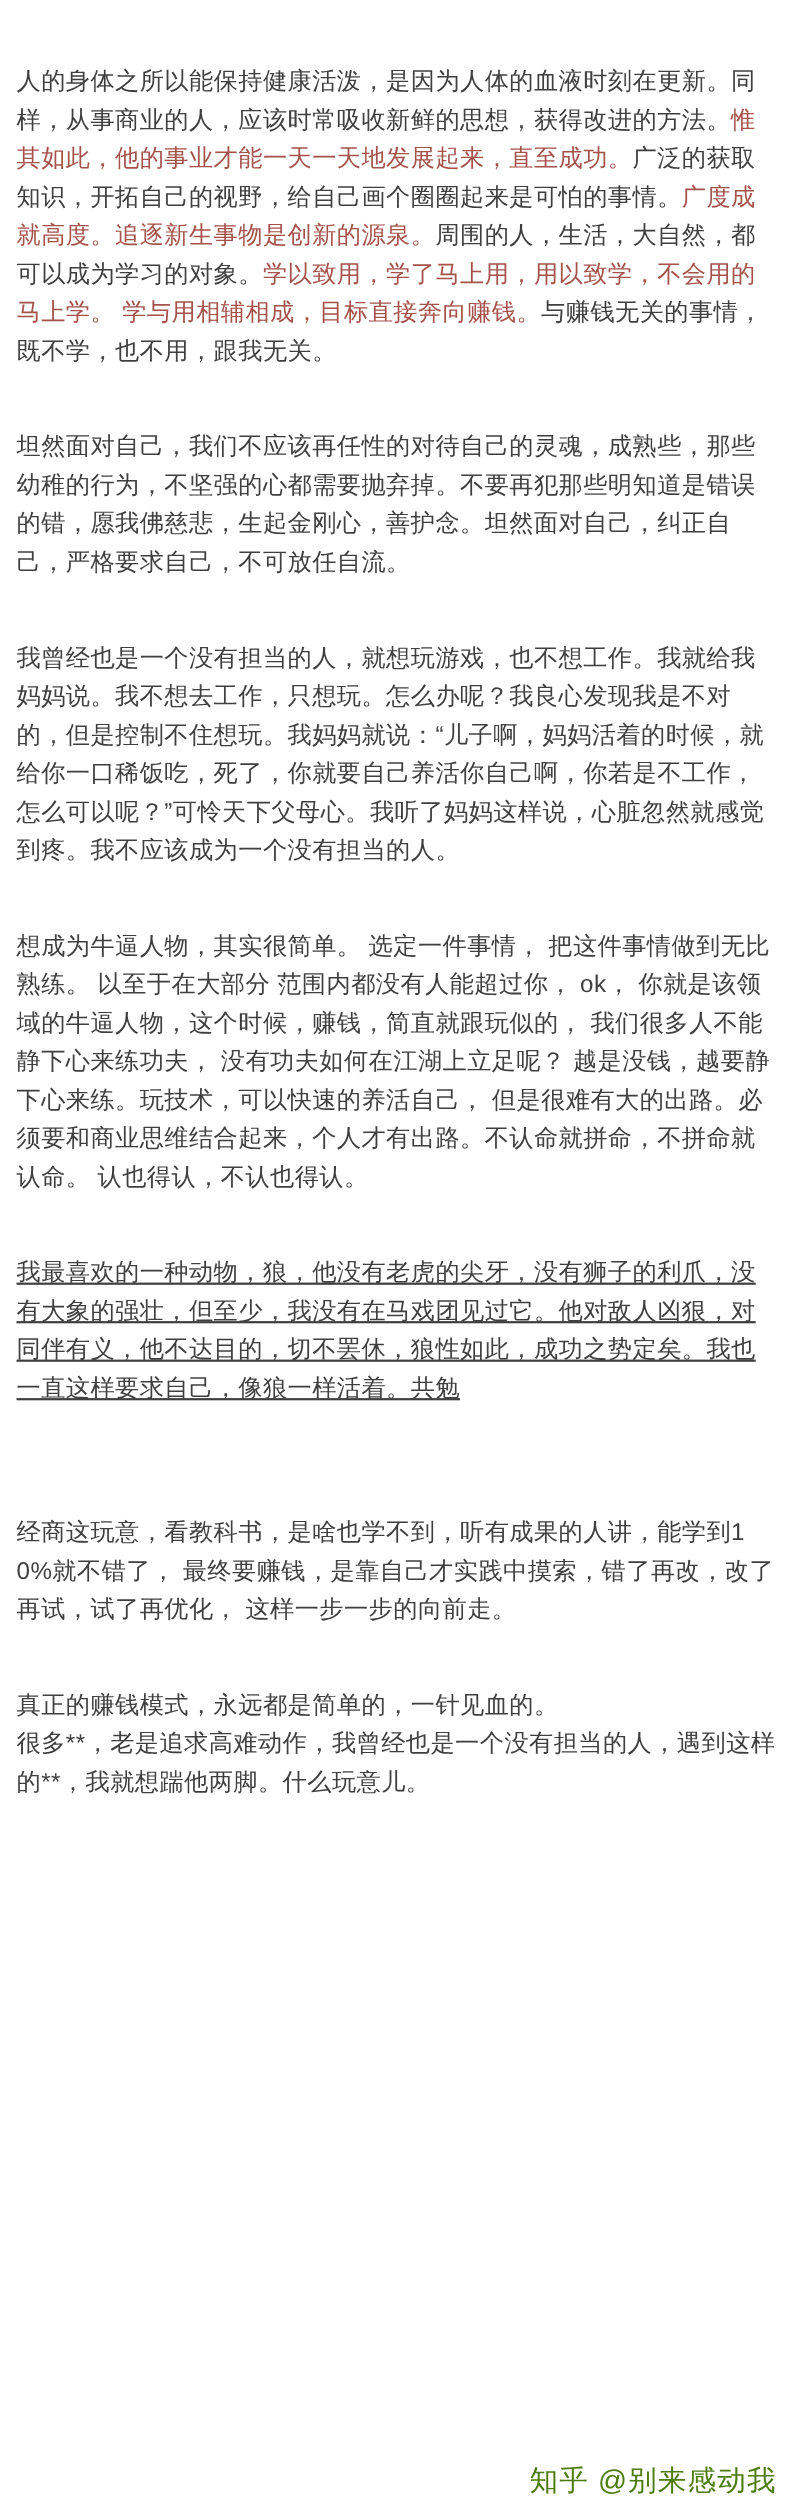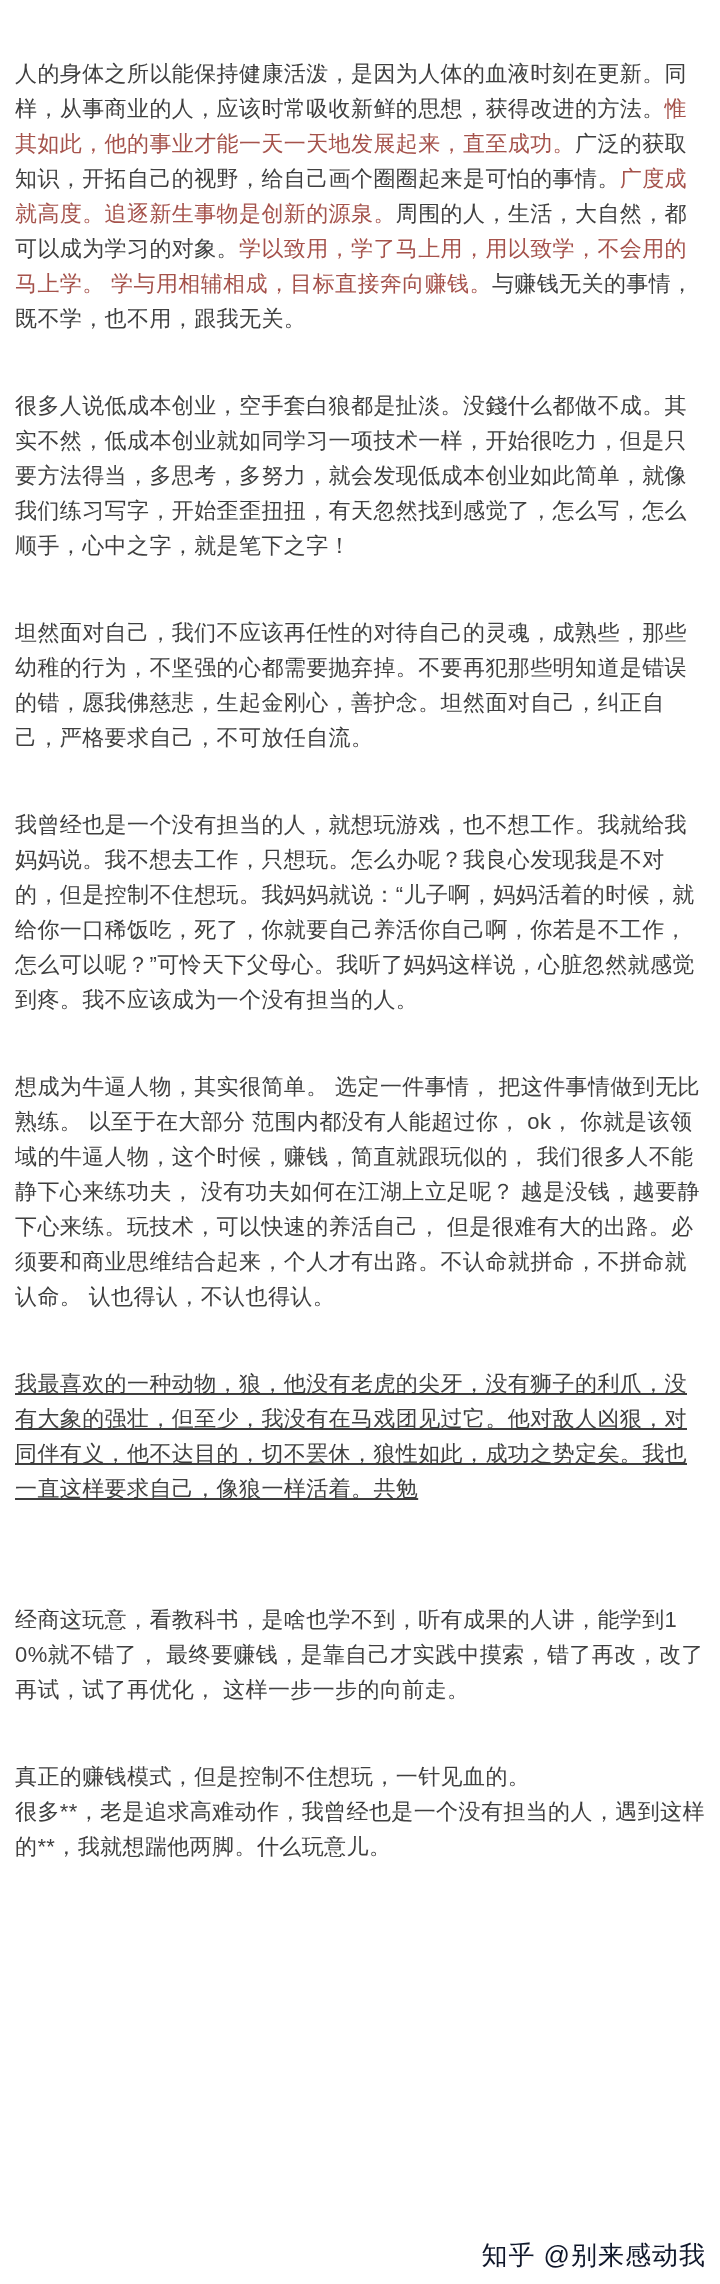--- a/index.html
+++ b/index.html
@@ -31,22 +31,21 @@
     letter-spacing: 1px;
     white-space: nowrap;
     
   }
 </style>
 </head>
 <body style="background: rgb(255, 255, 255);">
 
 <div class="article" style="color: rgb(63, 63, 63);">
     <p class="para"><span class="txt">人的身体之所以能保持健康活泼，是因为人体的血液时刻在更新。同样，从事商业的人，应该时常吸收新鲜的思想，获得改进的方法。</span><span class="em-red" style="color: rgb(165, 82, 75);">惟其如此，他的事业才能一天一天地发展起来，直至成功。</span><span class="txt">广泛的获取知识，开拓自己的视野，给自己画个圈圈起来是可怕的事情。</span><span class="em-red" style="color: rgb(165, 82, 75);">广度成就高度。追逐新生事物是创新的源泉。</span><span class="txt">周围的人，生活，大自然，都可以成为学习的对象。</span><span class="em-red" style="color: rgb(165, 82, 75);">学以致用，学了马上用，用以致学，不会用的马上学。 学与用相辅相成，目标直接奔向赚钱。</span><span class="txt">与赚钱无关的事情， 既不学，也不用，跟我无关。</span></p>
-    <p class="para"><span class="txt">很多人说低成本创业，空手套白狼都是扯淡。没錢什么都做不成。其实不然，低成本创业就如同学习一项技术一样，开始很吃力，但是只要方法得当，多思考，多努力，就会发现低成本创业如此简单，就像我们练习写字，开始歪歪扭扭，有天忽然找到感觉了，怎么写，怎么顺手，心中之字，就是笔下之字！</span></p>
     <p class="para"><span class="txt">坦然面对自己，我们不应该再任性的对待自己的灵魂，成熟些，那些幼稚的行为，不坚强的心都需要抛弃掉。不要再犯那些明知道是错误的错，愿我佛慈悲，生起金刚心，善护念。坦然面对自己，纠正自己，严格要求自己，不可放任自流。</span></p>
     <p class="para"><span class="txt">我曾经也是一个没有担当的人，就想玩游戏，也不想工作。我就给我妈妈说。我不想去工作，只想玩。怎么办呢？我良心发现我是不对的，但是控制不住想玩。我妈妈就说：“儿子啊，妈妈活着的时候，就给你一口稀饭吃，死了，你就要自己养活你自己啊，你若是不工作，怎么可以呢？”可怜天下父母心。我听了妈妈这样说，心脏忽然就感觉到疼。我不应该成为一个没有担当的人。</span></p>
     <p class="para"><span class="txt">想成为牛逼人物，其实很简单。 选定一件事情， 把这件事情做到无比熟练。 以至于在大部分 范围内都没有人能超过你， ok， 你就是该领域的牛逼人物，这个时候，赚钱，简直就跟玩似的， 我们很多人不能静下心来练功夫， 没有功夫如何在江湖上立足呢？ 越是没钱，越要静下心来练。玩技术，可以快速的养活自己， 但是很难有大的出路。必须要和商业思维结合起来，个人才有出路。不认命就拼命，不拼命就认命。 认也得认，不认也得认。</span></p>
     <p class="para gap-lg"><span class="txt">我最喜欢的一种动物，狼，他没有老虎的尖牙，没有狮子的利爪，没有大象的强壮，但至少，我没有在马戏团见过它。他对敌人凶狠，对同伴有义，他不达目的，切不罢休，狼性如此，成功之势定矣。我也一直这样要求自己，像狼一样活着。共勉</span></p>
     <p class="para"><span class="txt">经商这玩意，看教科书，是啥也学不到，听有成果的人讲，能学到10%就不错了， 最终要赚钱，是靠自己才实践中摸索，错了再改，改了再试，试了再优化， 这样一步一步的向前走。</span></p>
-    <p class="para"><span class="txt">真正的赚钱模式，但是控制不住想玩，一针见血的。</span><br><span class="txt">很多**，老是追求高难动作，我曾经也是一个没有担当的人，遇到这样的**，我就想踹他两脚。什么玩意儿。</span></p>
+    <p class="para"><span class="txt">真正的赚钱模式，永远都是简单的，一针见血的。</span><br><span class="txt">很多**，老是追求高难动作，我曾经也是一个没有担当的人，遇到这样的**，我就想踹他两脚。什么玩意儿。</span></p>
   </div>
 
-<div class="watermark" style="color: #0f172a;">知乎 @别来感动我</div>
+<div class="watermark" style="color: #4d7c0f;">知乎 @别来感动我</div>
 
 </body></html>

